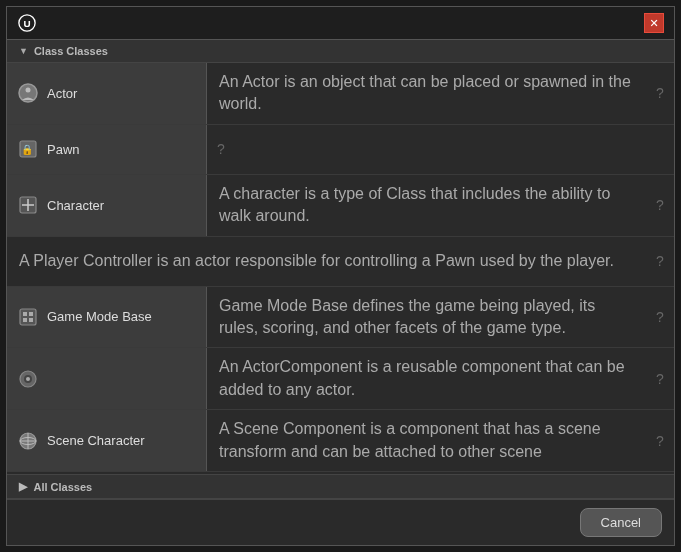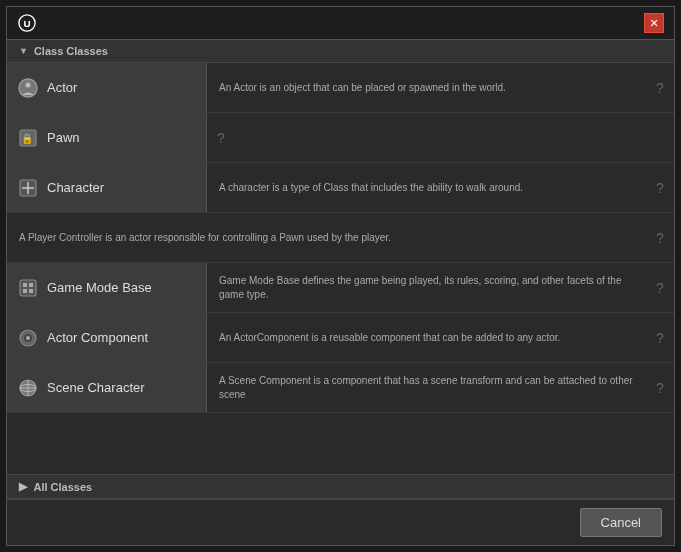--- a/index.html
+++ b/index.html
@@ -132,21 +132,21 @@
       flex-shrink: 0;
       display: flex;
       align-items: center;
       justify-content: center;
     }
 
     .class-desc {
       flex: 1;
       padding: 8px 12px;
       color: #aaa;
-      font-size: 10px;
+      font-size: 16px;
       line-height: 1.4;
       display: flex;
       align-items: center;
     }
 
     .info-icon {
       width: 28px;
       flex-shrink: 0;
       display: flex;
       align-items: center;
@@ -179,21 +179,21 @@
       flex-shrink: 0;
     }
 
     .cancel-btn {
       background: #555;
       border: 1px solid #777;
       color: #ddd;
       padding: 6px 20px;
       font-size: 13px;
       cursor: pointer;
-      border-radius: 2px;
+      border-radius: 8px;
     }
 
     .classes-list::-webkit-scrollbar {
       width: 8px;
     }
     .classes-list::-webkit-scrollbar-track {
       background: #2a2a2a;
     }
     .classes-list::-webkit-scrollbar-thumb {
       background: #555;
@@ -300,21 +300,20 @@
 
       <div class="class-row">
         <button class="class-btn">
           <div class="class-icon">
             <svg width="20" height="20" viewBox="0 0 20 20">
               <circle cx="10" cy="10" r="8" fill="#666" stroke="#888" stroke-width="1.2"></circle>
               <circle cx="10" cy="10" r="4" fill="#444"></circle>
               <circle cx="10" cy="10" r="2" fill="#aaa"></circle>
             </svg>
           </div>
-          <span>Actor Component</span>
         </button>
         <div class="class-desc">
           <span>An ActorComponent is a reusable component that can be added to any actor.</span>
         </div>
         <div class="info-icon">?</div>
       </div>
 
       <div class="class-row">
         <button class="class-btn">
           <div class="class-icon">

